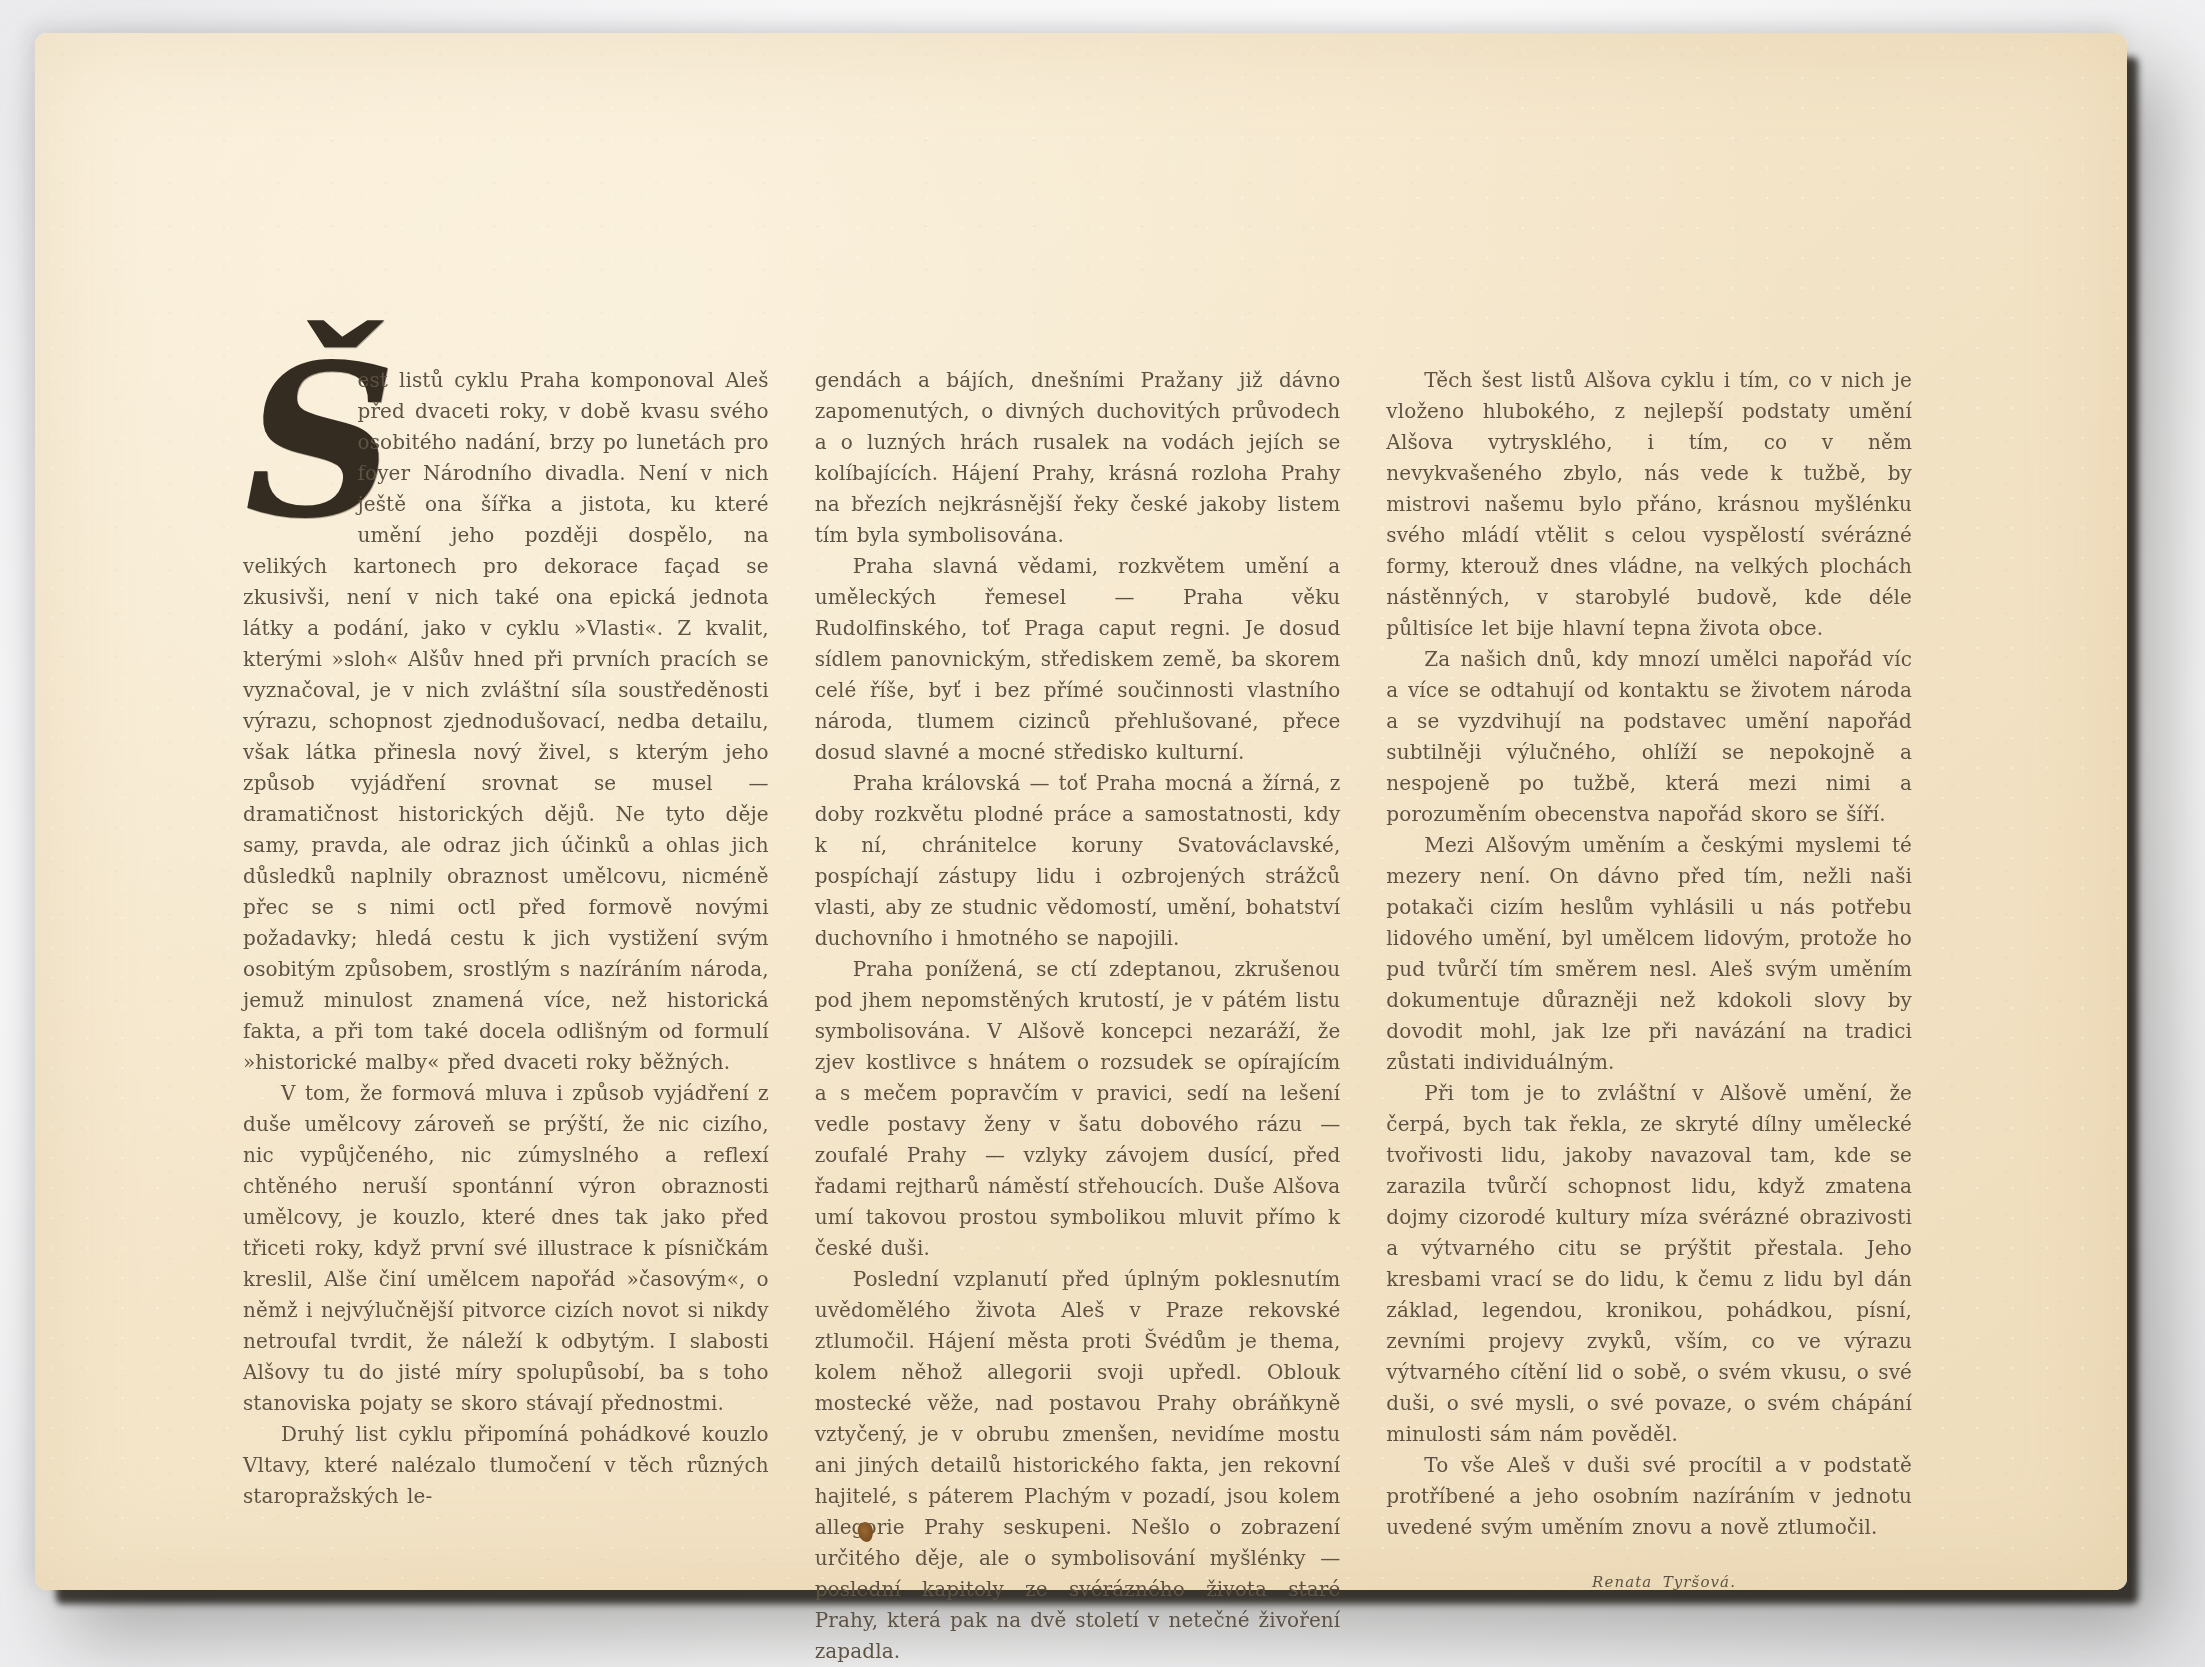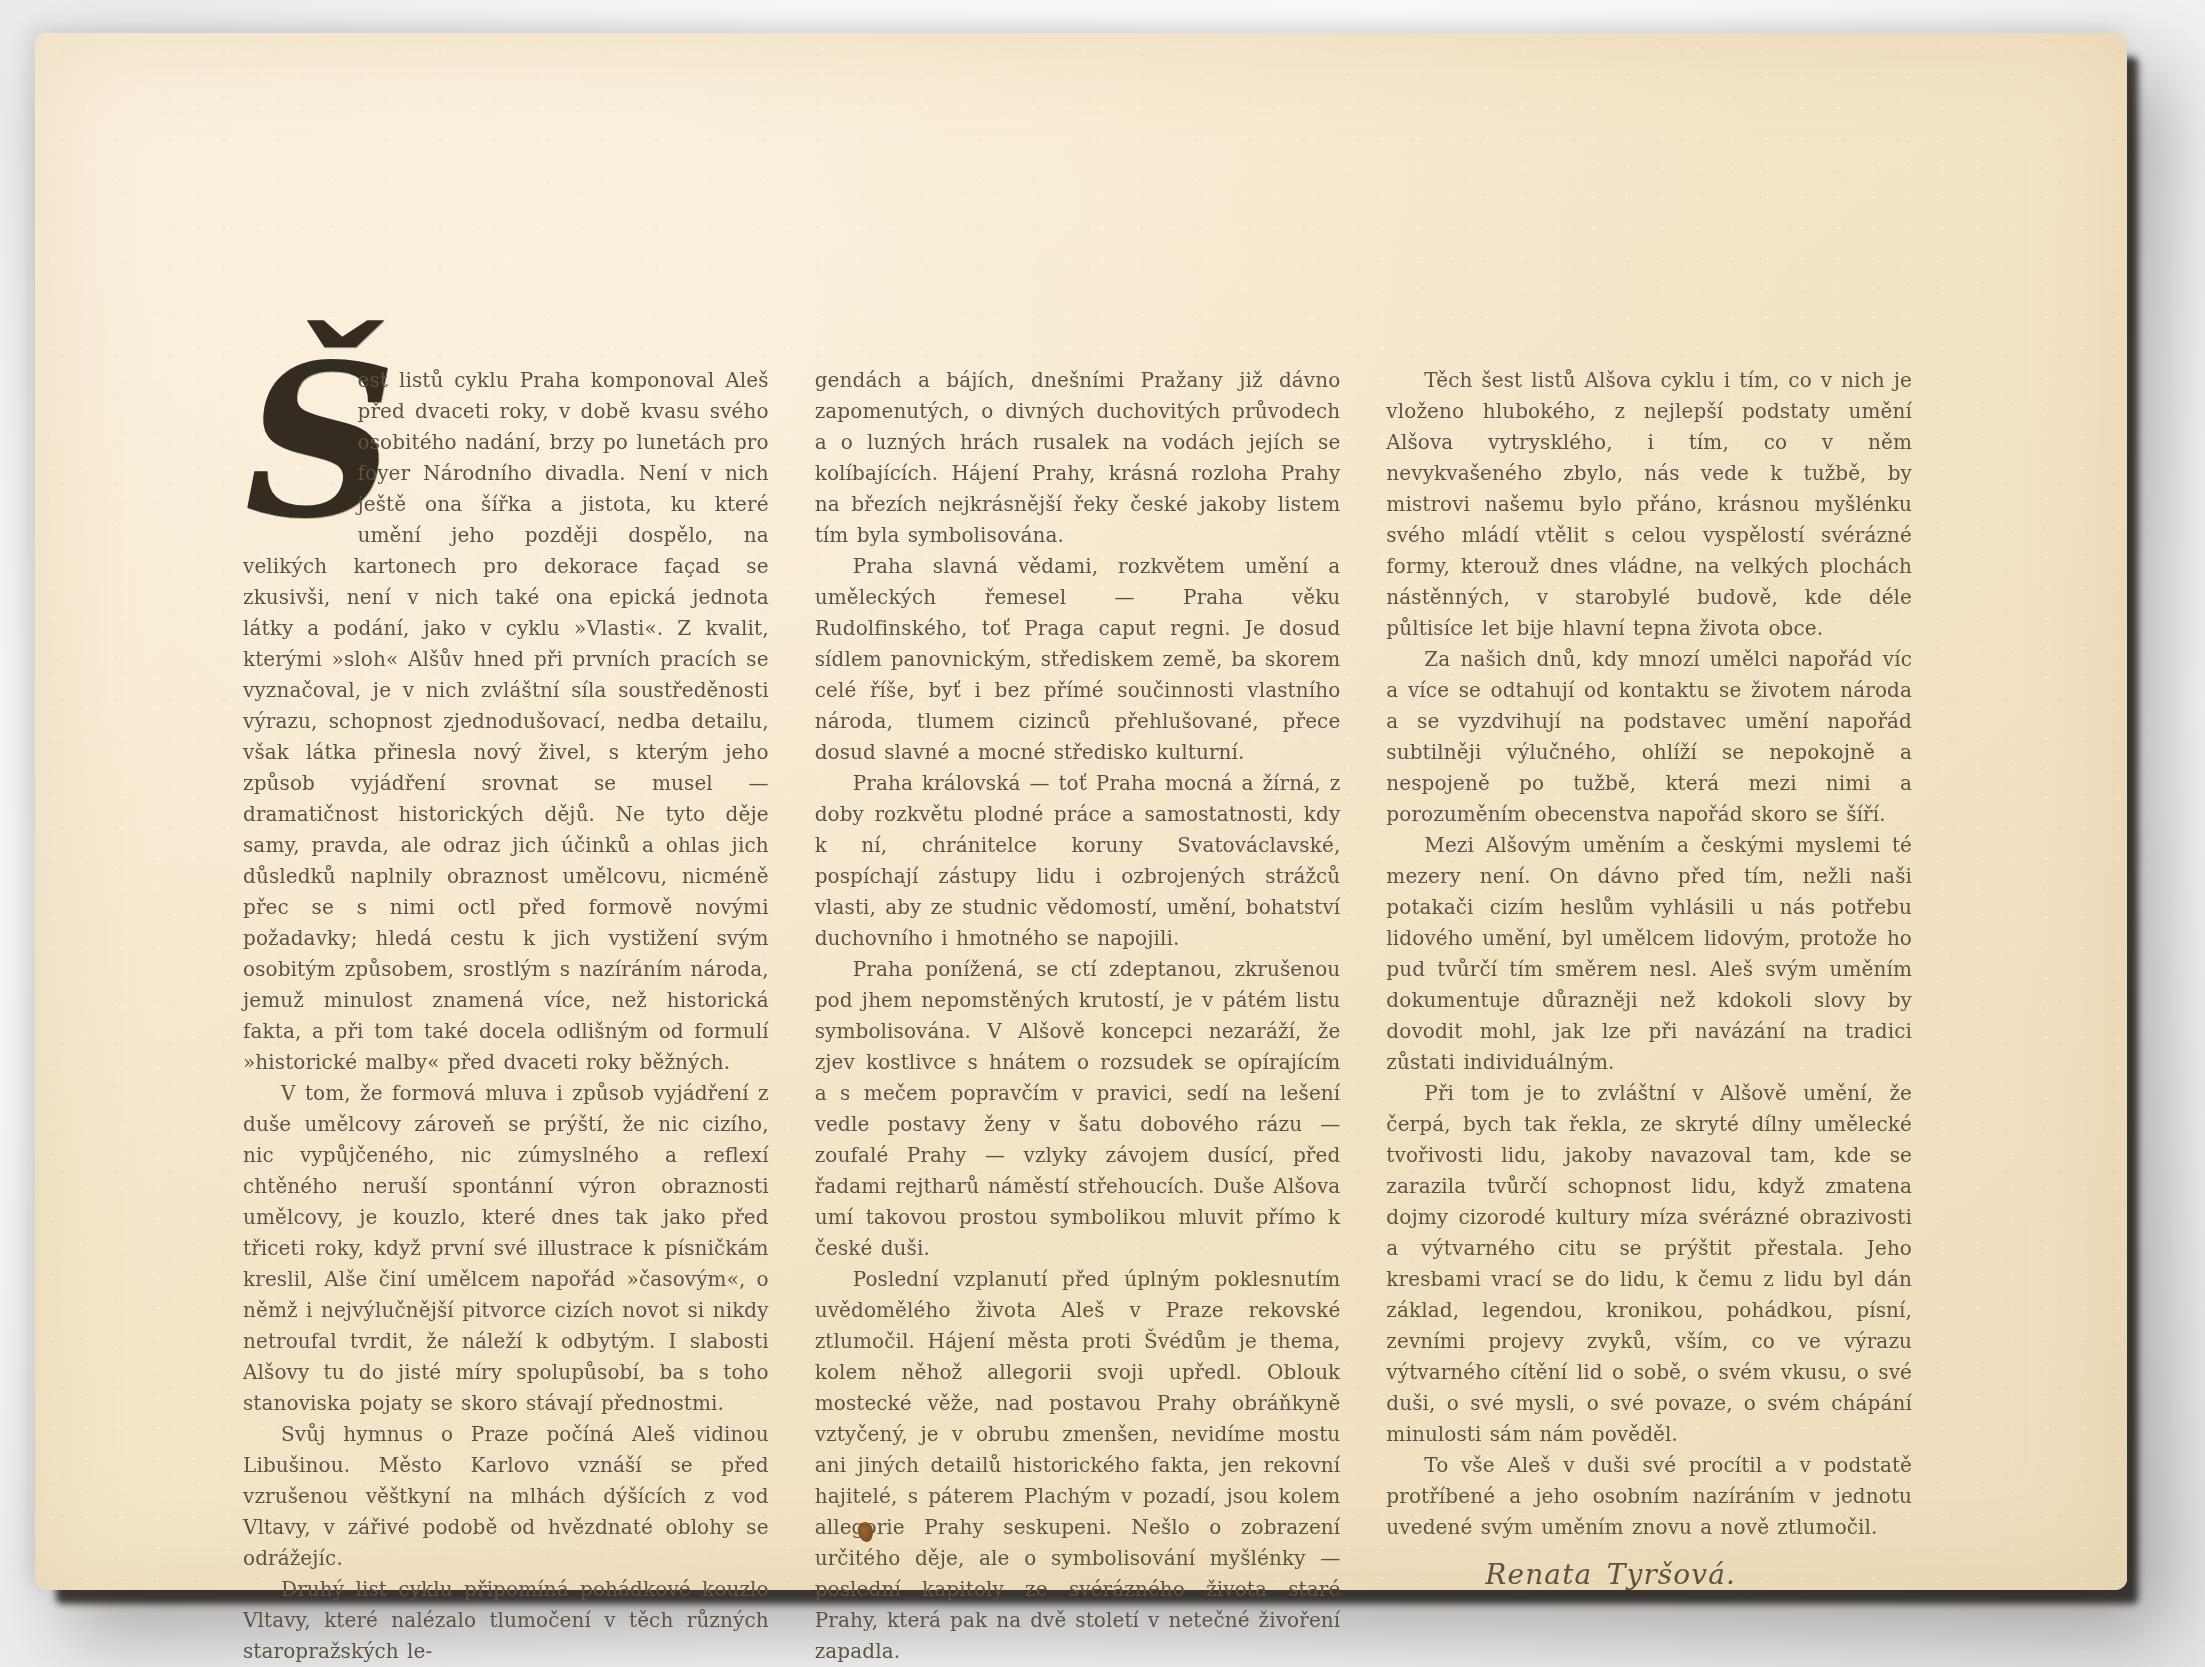--- a/index.html
+++ b/index.html
@@ -71,25 +71,25 @@
     font-family: "DejaVu Serif", "Liberation Serif", serif;
     font-style: italic;
     font-weight: bold;
     font-size: 210px;
     line-height: 162px;
     text-indent: 0;
     color: #342c20;
     text-shadow: 0.7px 0.7px 0 rgba(52,44,32,0.35);
   }
   .signature {
-    margin: 16px 0 0 0;
+    margin: 24px 0 0 0;
     padding-right: 176px;
     font-family: "DejaVu Serif", "Liberation Serif", serif;
     font-style: italic;
-    font-size: 28px;
+    font-size: 15px;
     line-height: 31px;
     color: #5d5243;
     text-align: right;
     letter-spacing: 1.1px;
     word-spacing: 4.4px;
   }
   .blemish {
     position: absolute;
     left: 823px;
     top: 1489px;
@@ -103,21 +103,20 @@
 </head>
 <body>
 
 <div class="stage">
   <div class="sheet">
     <div class="content">
 
       <div class="col">
         <p class="para no-indent"><span class="dropcap">Š</span><span>est listů cyklu Praha komponoval Aleš před dvaceti roky, v době kvasu svého osobitého nadání, brzy po lunetách pro foyer Národního divadla. Není v nich ještě ona šířka a jistota, ku které umění jeho později dospělo, na velikých kartonech pro dekorace façad se zkusivši, není v nich také ona epická jednota látky a podání, jako v cyklu »Vlasti«. Z kvalit, kterými »sloh« Alšův hned při prvních pracích se vyznačoval, je v nich zvláštní síla soustředěnosti výrazu, schopnost zjednodušovací, nedba detailu, však látka přinesla nový živel, s kterým jeho způsob vyjádření srovnat se musel — dramatičnost historických dějů. Ne tyto děje samy, pravda, ale odraz jich účinků a ohlas jich důsledků naplnily obraznost umělcovu, nicméně přec se s nimi octl před formově novými požadavky; hledá cestu k jich vystižení svým osobitým způsobem, srostlým s nazíráním národa, jemuž minulost znamená více, než historická fakta, a při tom také docela odlišným od formulí »historické malby« před dvaceti roky běžných.</span></p>
         <p class="para">V tom, že formová mluva i způsob vyjádření z duše umělcovy zároveň se prýští, že nic cizího, nic vypůjčeného, nic zúmyslného a reflexí chtěného neruší spontánní výron obraznosti umělcovy, je kouzlo, které dnes tak jako před třiceti roky, když první své illustrace k písničkám kreslil, Alše činí umělcem napořád »časovým«, o němž i nejvýlučnější pitvorce cizích novot si nikdy netroufal tvrdit, že náleží k odbytým. I slabosti Alšovy tu do jisté míry spolupůsobí, ba s toho stanoviska pojaty se skoro stávají přednostmi.</p>
-        <p class="para">Svůj hymnus o Praze počíná Aleš vidinou Libušinou. Město Karlovo vznáší se před vzrušenou věštkyní na mlhách dýšících z vod Vltavy, v zářivé podobě od hvězdnaté oblohy se odrážejíc.</p>
         <p class="para">Druhý list cyklu připomíná pohádkové kouzlo Vltavy, které nalézalo tlumočení v těch různých staropražských le-</p>
       </div>
 
       <div class="col">
         <p class="para no-indent">gendách a bájích, dnešními Pražany již dávno zapomenutých, o divných duchovitých průvodech a o luzných hrách rusalek na vodách jejích se kolíbajících. Hájení Prahy, krásná rozloha Prahy na březích nejkrásnější řeky české jakoby listem tím byla symbolisována.</p>
         <p class="para">Praha slavná vědami, rozkvětem umění a uměleckých řemesel — Praha věku Rudolfinského, toť Praga caput regni. Je dosud sídlem panovnickým, střediskem země, ba skorem celé říše, byť i bez přímé součinnosti vlastního národa, tlumem cizinců přehlušované, přece dosud slavné a mocné středisko kulturní.</p>
         <p class="para">Praha královská — toť Praha mocná a žírná, z doby rozkvětu plodné práce a samostatnosti, kdy k ní, chránitelce koruny Svatováclavské, pospíchají zástupy lidu i ozbrojených strážců vlasti, aby ze studnic vědomostí, umění, bohatství duchovního i hmotného se napojili.</p>
         <p class="para">Praha ponížená, se ctí zdeptanou, zkrušenou pod jhem nepomstěných krutostí, je v pátém listu symbolisována. V Alšově koncepci nezaráží, že zjev kostlivce s hnátem o rozsudek se opírajícím a s mečem popravčím v pravici, sedí na lešení vedle postavy ženy v šatu dobového rázu — zoufalé Prahy — vzlyky závojem dusící, před řadami rejtharů náměstí střehoucích. Duše Alšova umí takovou prostou symbolikou mluvit přímo k české duši.</p>
         <p class="para">Poslední vzplanutí před úplným poklesnutím uvědomělého života Aleš v Praze rekovské ztlumočil. Hájení města proti Švédům je thema, kolem něhož allegorii svoji upředl. Oblouk mostecké věže, nad postavou Prahy obráňkyně vztyčený, je v obrubu zmenšen, nevidíme mostu ani jiných detailů historického fakta, jen rekovní hajitelé, s páterem Plachým v pozadí, jsou kolem allegorie Prahy seskupeni. Nešlo o zobrazení určitého děje, ale o symbolisování myšlénky — poslední kapitoly ze svérázného života staré Prahy, která pak na dvě století v netečné živoření zapadla.</p>
       </div>

